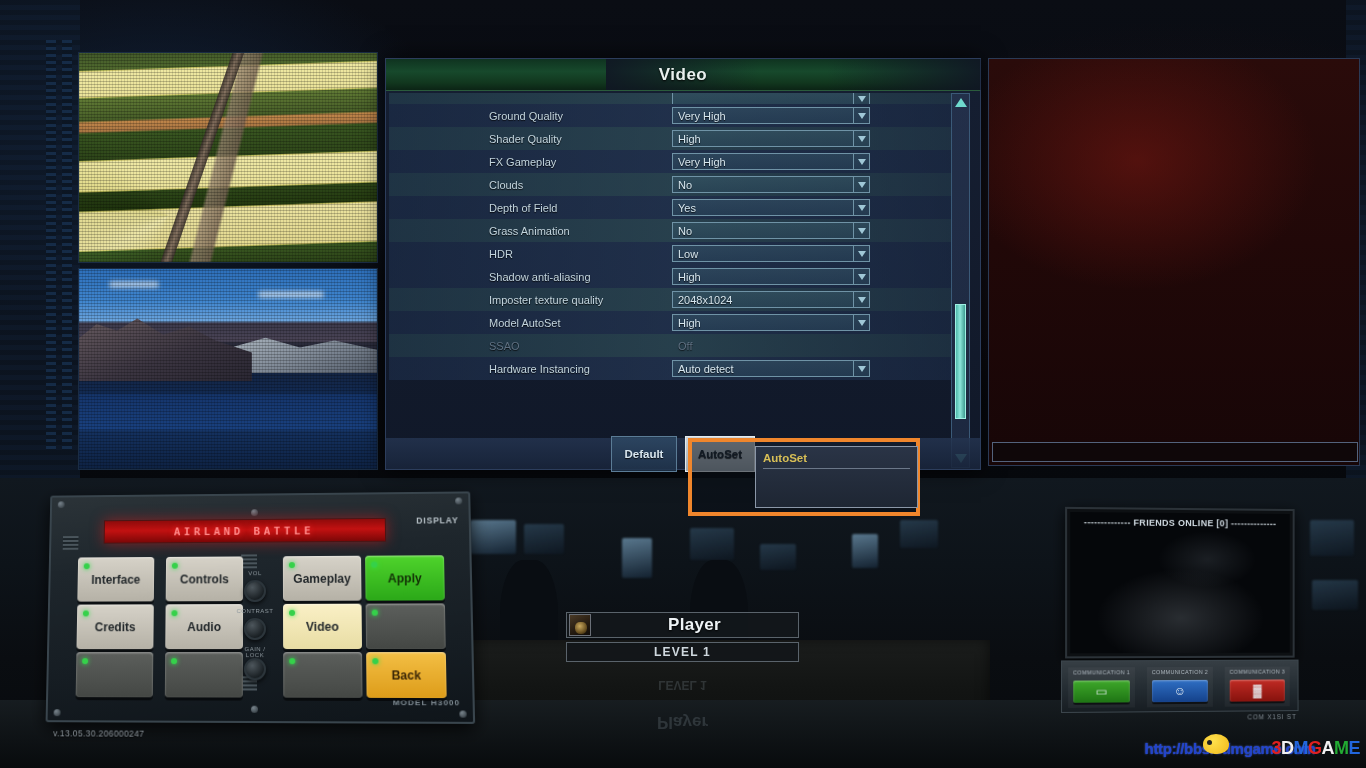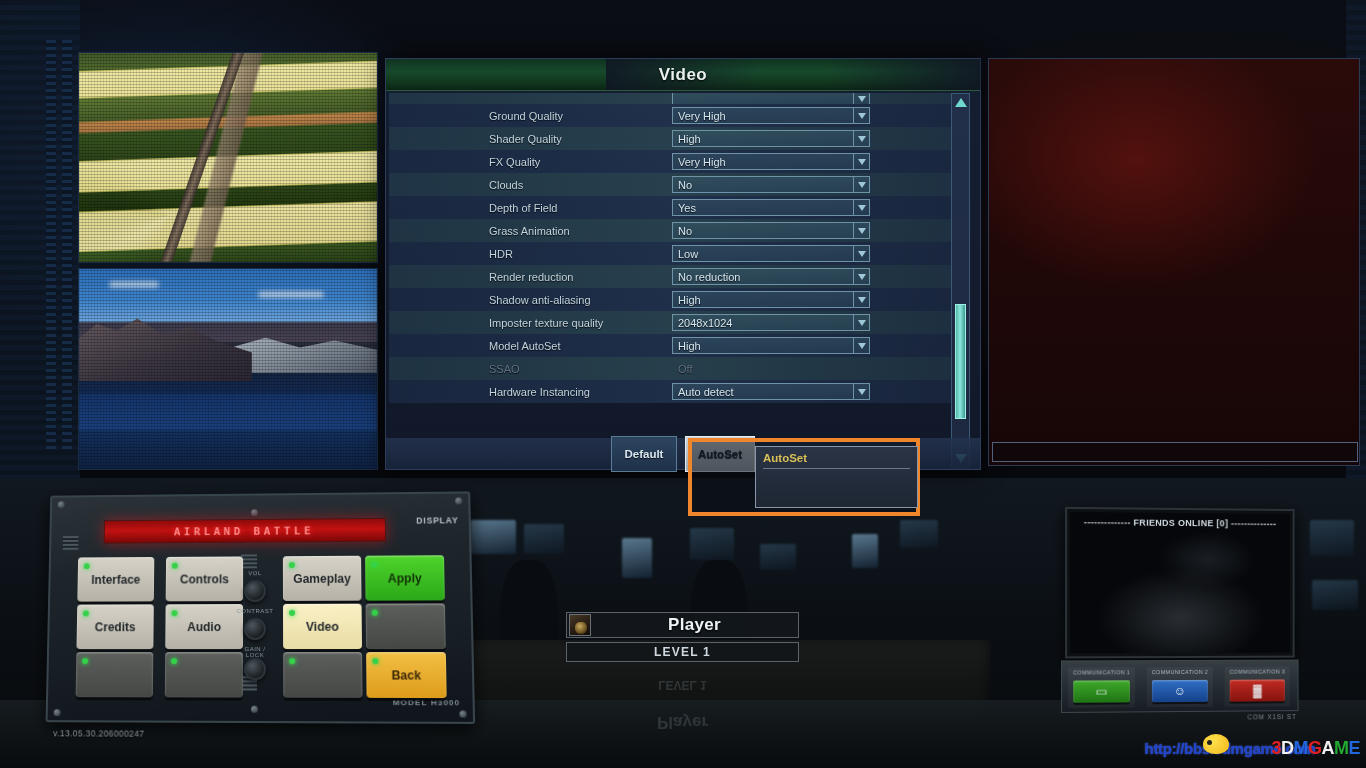--- a/index.html
+++ b/index.html
@@ -508,21 +508,21 @@
         <div class="setting-row odd">
           <div class="setting-label">Shader Quality</div>
           <div class="dropdown">
             <span class="dropdown-value">High</span>
             <span class="dropdown-arrow">
               <i></i>
             </span>
           </div>
         </div>
         <div class="setting-row even">
-          <div class="setting-label">FX Quality</div>
+          <div class="setting-label">FX Gameplay</div>
           <div class="dropdown">
             <span class="dropdown-value">Very High</span>
             <span class="dropdown-arrow">
               <i></i>
             </span>
           </div>
         </div>
         <div class="setting-row odd">
           <div class="setting-label">Clouds</div>
           <div class="dropdown">
@@ -547,29 +547,20 @@
             <span class="dropdown-value">No</span>
             <span class="dropdown-arrow">
               <i></i>
             </span>
           </div>
         </div>
         <div class="setting-row even">
           <div class="setting-label">HDR</div>
           <div class="dropdown">
             <span class="dropdown-value">Low</span>
-            <span class="dropdown-arrow">
-              <i></i>
-            </span>
-          </div>
-        </div>
-        <div class="setting-row odd">
-          <div class="setting-label">Render reduction</div>
-          <div class="dropdown">
-            <span class="dropdown-value">No reduction</span>
             <span class="dropdown-arrow">
               <i></i>
             </span>
           </div>
         </div>
         <div class="setting-row even">
           <div class="setting-label">Shadow anti-aliasing</div>
           <div class="dropdown">
             <span class="dropdown-value">High</span>
             <span class="dropdown-arrow">

